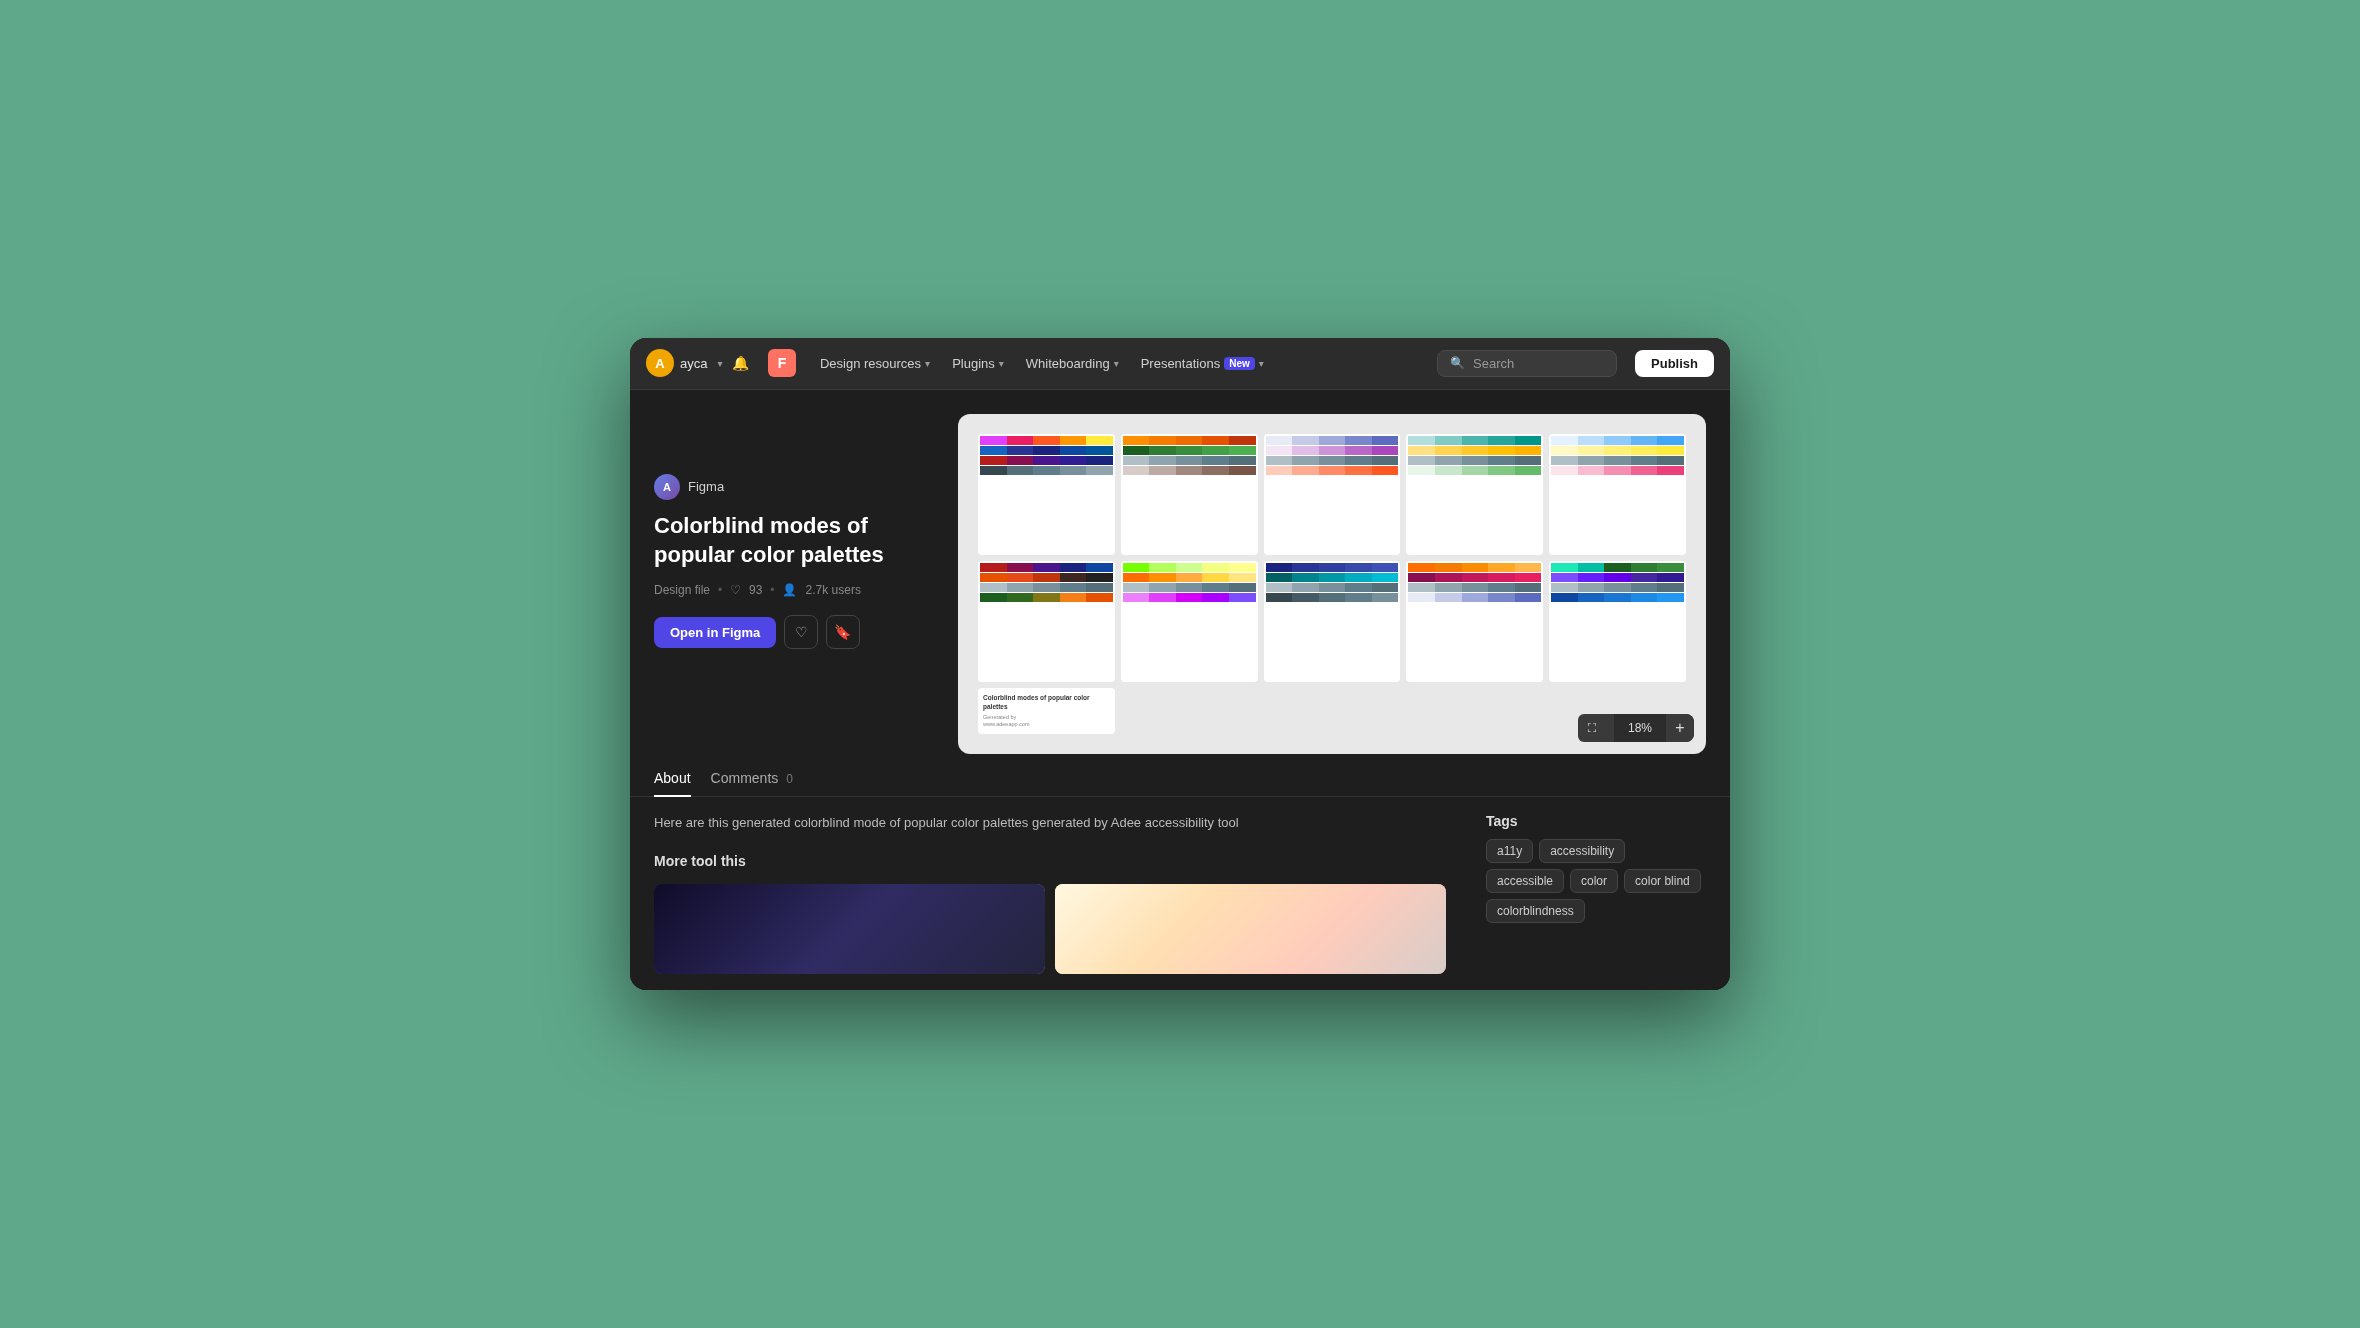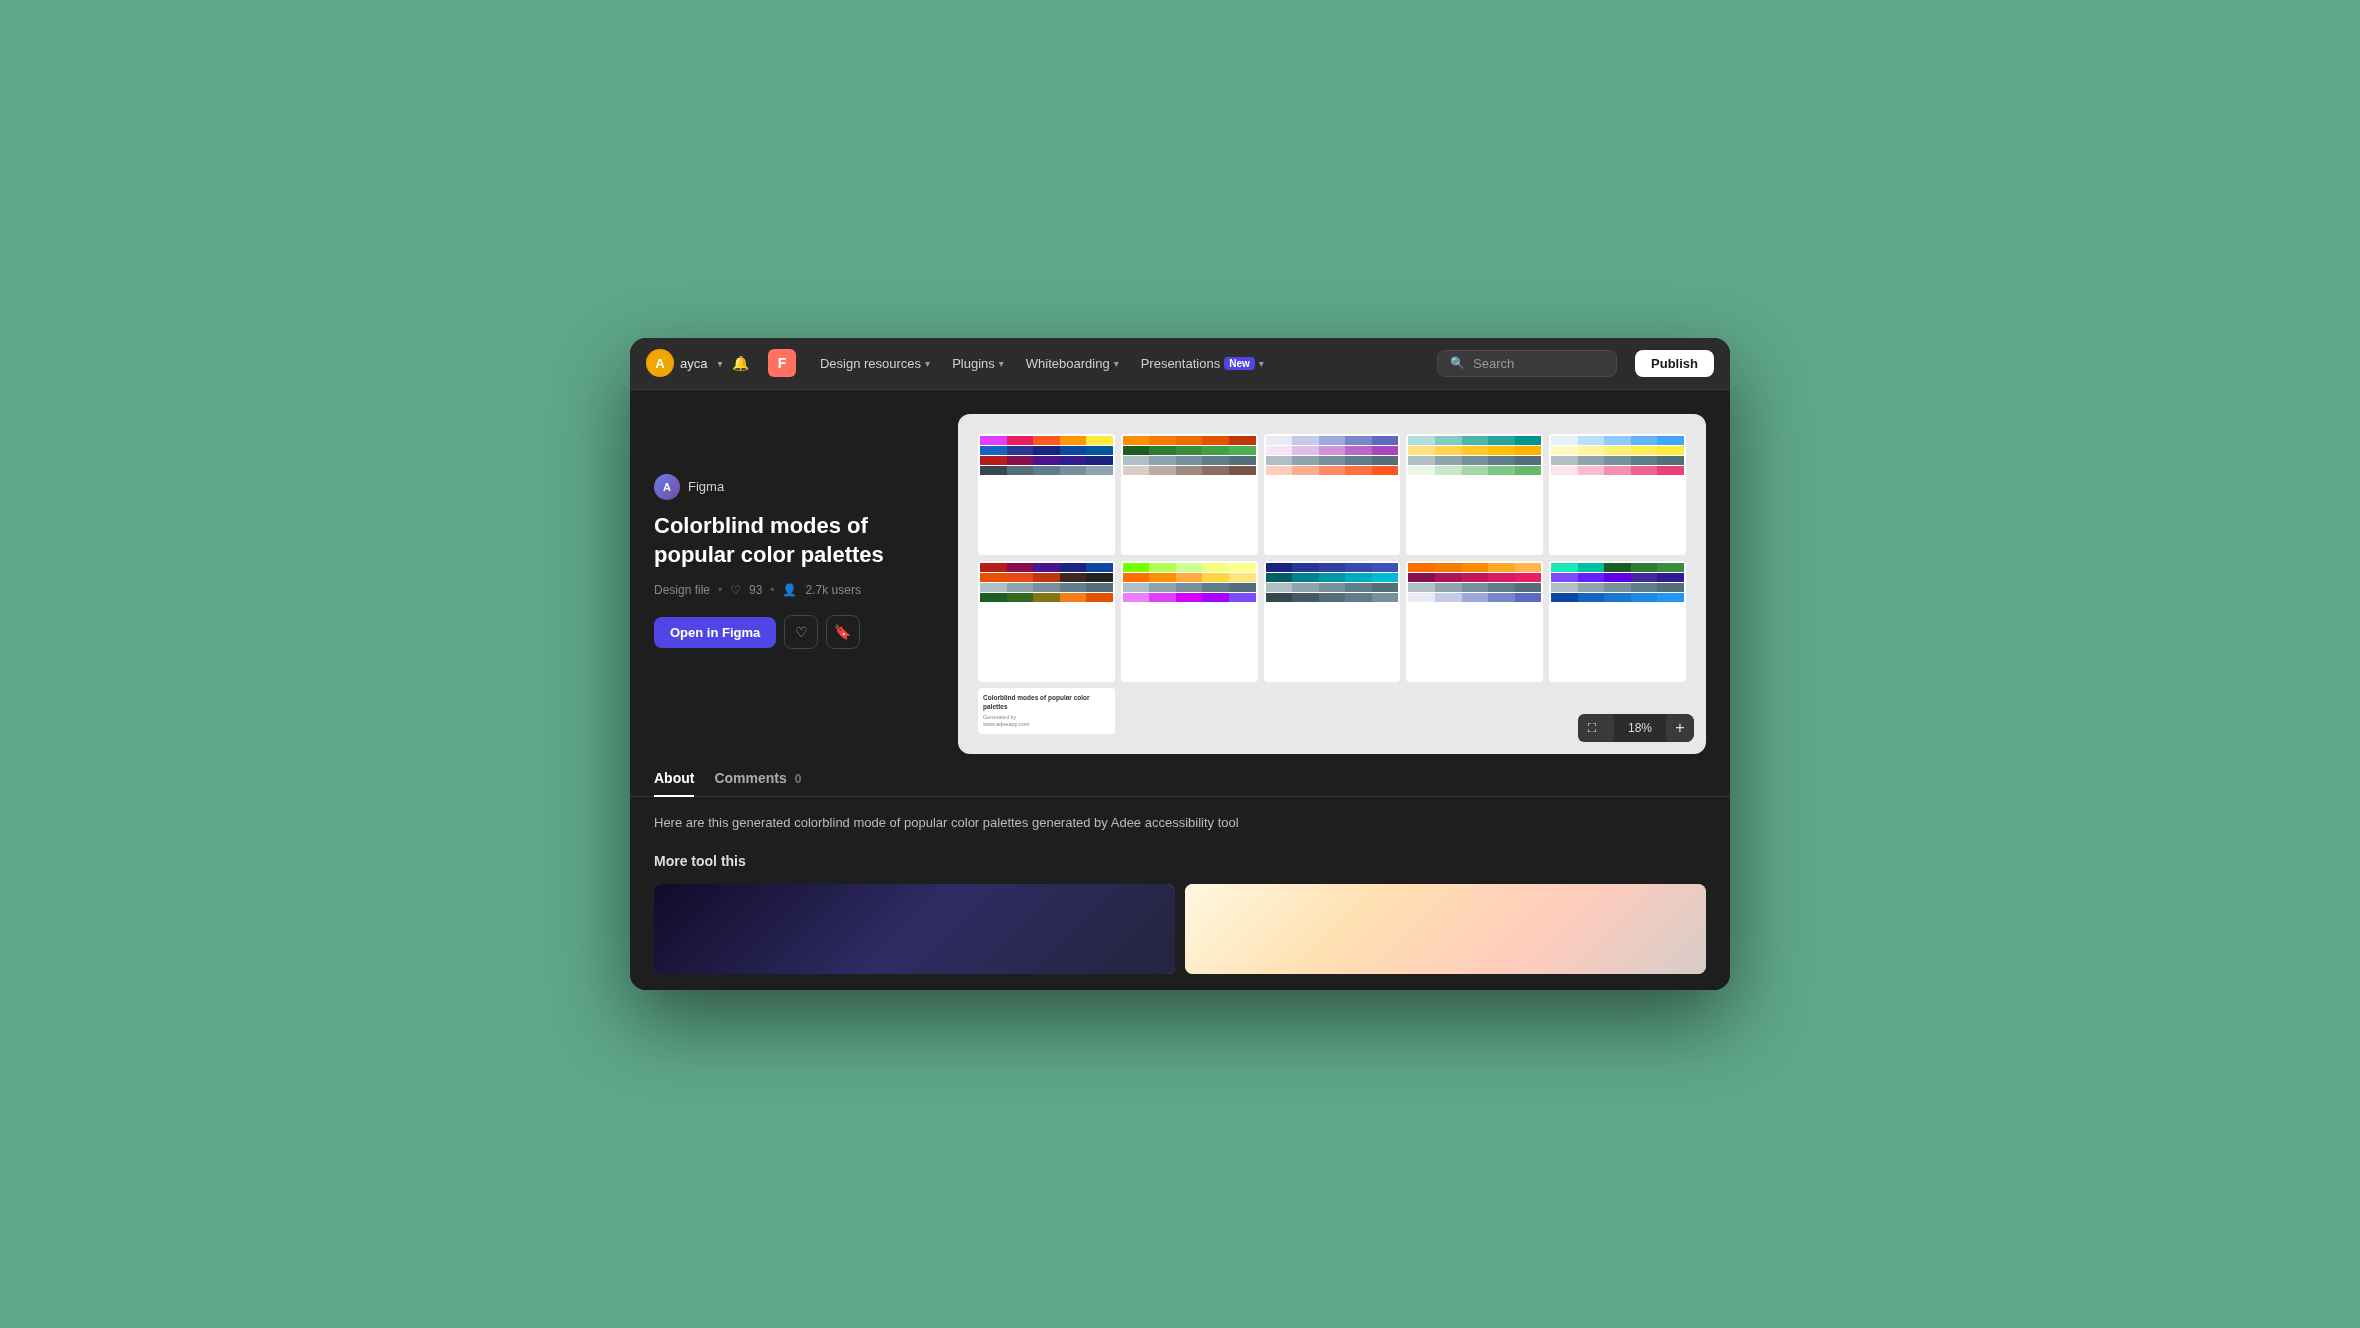--- a/index.html
+++ b/index.html
@@ -181,21 +181,20 @@
       display: flex; align-items: center; justify-content: center;
       margin-left: 4px;
       border-radius: 6px;
     }
     
     .tabs-row {
       padding: 16px 24px 0 24px;
       display: flex;
       gap: 20px;
       border-bottom: 1px solid #333;
-      font-weight: bold;
     }
     .tab {
       color: #aaa; font-size: 14px; padding-bottom: 10px;
       cursor: pointer; position: relative;
     }
     .tab.active {
       color: #fff;
     }
     .tab.active::after {
       content: '';
@@ -678,15 +677,27 @@
           <div class="more-grid">
             <div class="more-card more-card-2">
               <div style="position:absolute;inset:0;background:linear-gradient(135deg,#0f0c29,#302b63,#24243e);"></div>
             </div>
             <div class="more-card more-card-3">
               <div style="position:absolute;inset:0;background:linear-gradient(135deg,#fff8e1,#ffe0b2,#ffccbc,#d7ccc8);"></div>
             </div>
           </div>
         </div>
       </div>
+      <div class="tags-section">
+        <div class="tags-title">Tags</div>
+        <div class="tags-grid" id="tags-grid">
+
+        <div class="tag-chip">a11y</div>
+            <div class="tag-chip">accessibility</div>
+            <div class="tag-chip">accessible</div>
+            <div class="tag-chip">color</div>
+            <div class="tag-chip">color blind</div>
+            <div class="tag-chip">colorblindness</div>
+          </div>
+      </div>
     </div>
   </div>
 </div>
 
 </body></html>

